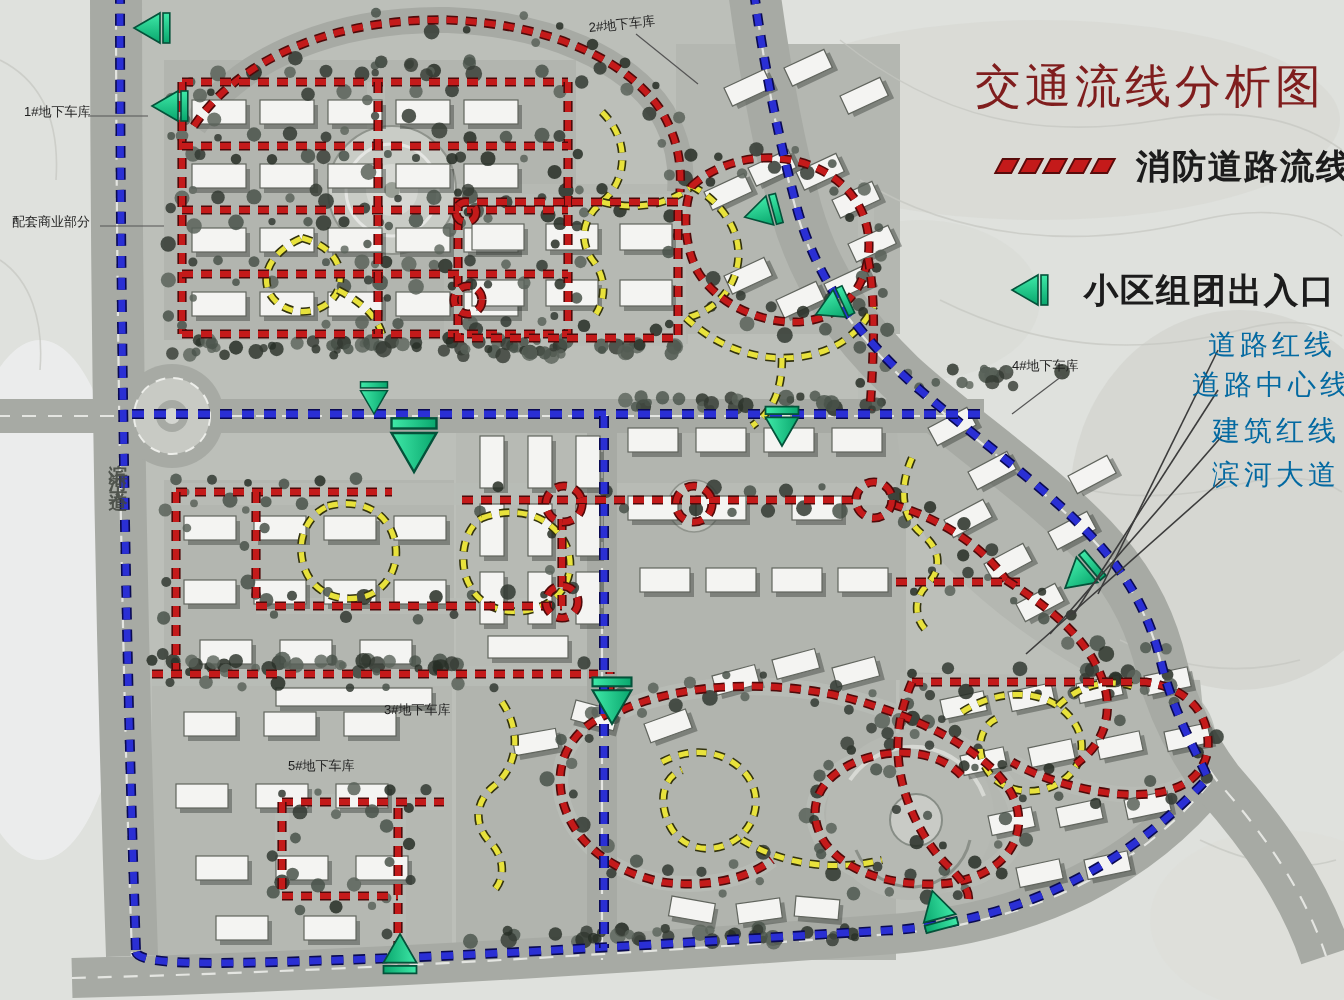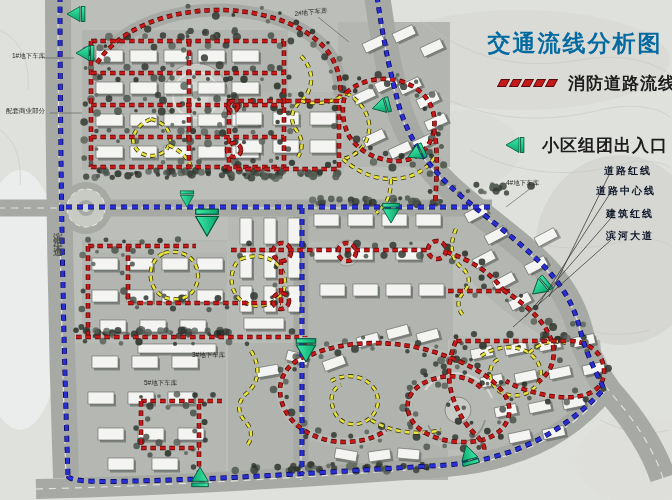--- a/index.html
+++ b/index.html
@@ -1,30 +1,30 @@
 <!DOCTYPE html>
 <html style="--c-fire: #c41a1a; --c-municipal: #2a2fd4; --c-district: #e8e23c; --c-entrance: #10d18c;"><head>
 <meta charset="utf-8">
 <style>
   html,body{margin:0;padding:0;background:#777;}
   #stage{position:relative;width:672px;height:500px;overflow:hidden;
          background:#dfe1dd;font-family:"Liberation Sans",sans-serif;}
   #map-svg{position:absolute;left:0;top:0;}
   .overlay{position:absolute;inset:0;pointer-events:none;}
   .page-title{position:absolute;left:482px;top:28px;width:186px;text-align:center;
-      font-size:23px;font-weight:700;color:#0369a1;letter-spacing:2px;
+      font-size:23px;font-weight:400;color:#7f1d1d;letter-spacing:2px;
       font-family:"Liberation Sans",sans-serif;}
   .lg-row{position:absolute;display:flex;align-items:center;height:14px;}
   .chips{display:flex;gap:3px;align-items:center;}
   .chip{width:7px;height:6px;transform:skewX(-28deg);border:1px solid rgba(0,0,0,.55);}
   .chip.f{background:var(--c-fire);}
   .chip.m{background:var(--c-municipal);}
   .chip.d{background:var(--c-district);}
   .lg-label{font-size:17px;font-weight:700;color:#1c1c1c;letter-spacing:1px;margin-left:12px;white-space:nowrap;}
-  .anno{position:absolute;font-size:10px;font-weight:700;color:#0f172a;letter-spacing:2px;white-space:nowrap;}
+  .anno{position:absolute;font-size:14px;font-weight:400;color:#0369a1;letter-spacing:2px;white-space:nowrap;}
   .maplabel{position:absolute;font-size:6.5px;color:#1f1f1f;white-space:nowrap;transform-origin:0 0;}
   .vroad{position:absolute;left:51px;top:224px;writing-mode:vertical-rl;font-size:9.5px;
          letter-spacing:5px;color:#41463f;font-weight:700;opacity:.85;}
   
   .lane{stroke:#b9bcb6;fill:none;opacity:.85;}
   .road{stroke:#a7aaa4;fill:none;}
   .cl{stroke:#eef0ec;stroke-width:1.1;stroke-dasharray:7 6;opacity:.85;fill:none;}
   .case-y{stroke:#33330e;stroke-width:4.2;fill:none;stroke-dasharray:5 4;}
   .top-y{stroke:var(--c-district);stroke-width:2.6;fill:none;stroke-dasharray:5 4;}
   .case-r{stroke:#4f0a0a;stroke-width:4.6;fill:none;stroke-dasharray:5.5 4;}

